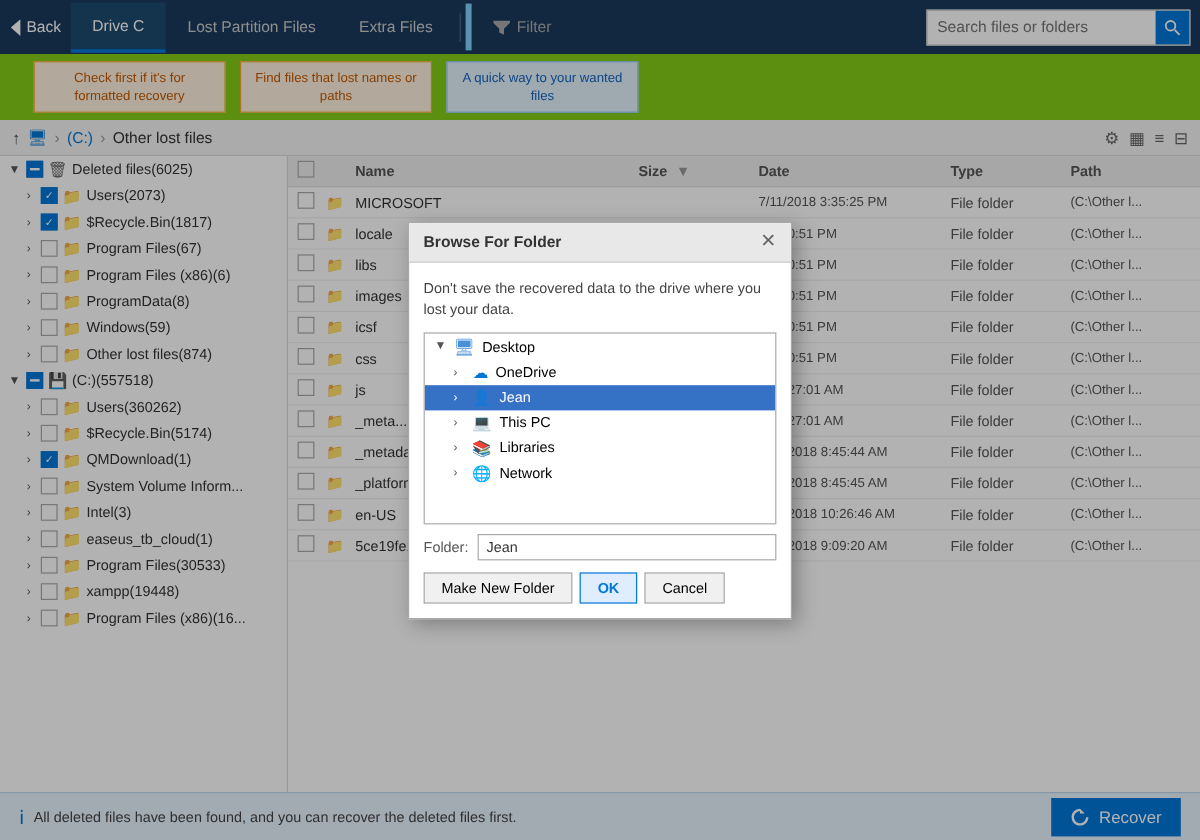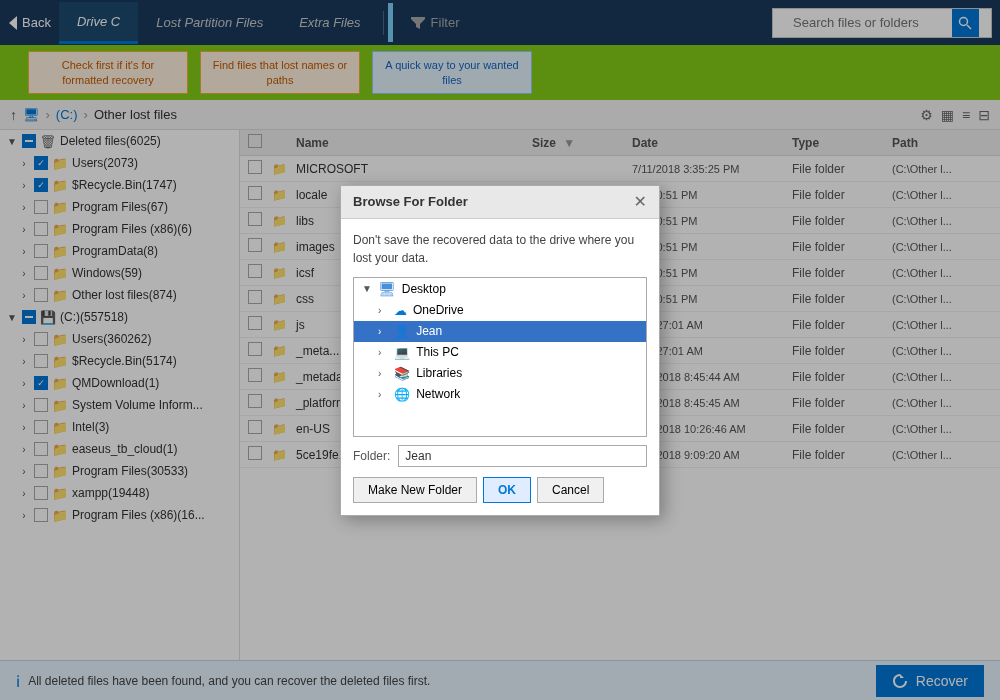--- a/index.html
+++ b/index.html
@@ -3,25 +3,25 @@
   <meta charset="utf-8">
   <style>
     * { box-sizing: border-box; margin: 0; padding: 0; font-family: 'Segoe UI', Arial, sans-serif; }
     body { width: 1000px; height: 700px; overflow: hidden; background: #f0f0f0; font-size: 13px; }
 
     
     .header { background: #1a3a5c; height: 45px; display: flex; align-items: center; padding: 0 8px; gap: 8px; }
     .back-btn { color: white; background: none; border: none; cursor: pointer; display: flex; align-items: center; gap: 4px; font-size: 13px; }
     .back-btn svg { fill: white; }
     .nav-tabs { display: flex; align-items: center; gap: 0; flex: 1; }
-    .nav-tab { color: #ccc; padding: 12px 18px; cursor: pointer; font-size: 13px; position: relative; white-space: nowrap; font-style: italic; }
+    .nav-tab { color: #ccc; padding: 12px 18px; cursor: pointer; font-size: 13px; position: relative; white-space: nowrap; }
     .nav-tab.active { color: white; border-bottom: 3px solid #0078d7; background: #1e4a6e; }
     .filter-tab { display: flex; align-items: center; gap: 6px; color: #aaa; padding: 12px 18px; border-left: 5px solid #7dd3fc; }
     .filter-tab svg { fill: #aaa; }
-    .search-container { display: flex; align-items: center; background: white; border: 1px solid #ccc; padding: 4px 20px; gap: 6px; margin-left: auto; width: 220px; }
+    .search-container { display: flex; align-items: center; background: white; border: 1px solid #ccc; padding: 4px 8px; gap: 6px; margin-left: auto; width: 220px; }
     .search-container input { border: none; outline: none; font-size: 13px; color: #999; width: 100%; background: transparent; }
     .search-btn { background: #0078d7; border: none; width: 32px; height: 28px; display: flex; align-items: center; justify-content: center; cursor: pointer; margin: -4px -8px -4px 0; }
     .search-btn svg { fill: white; }
 
     
     .tooltips { background: #84cc16; height: 55px; display: flex; gap: 12px; padding: 6px 28px; align-items: center; }
     .tooltip-box { background: #e8f0fe; border: 1px solid #aac; padding: 6px 10px; font-size: 11px; text-align: center; max-width: 160px; color: #333; line-height: 1.3; }
     .tooltip-box.orange { background: #fff3e0; border-color: #f0b030; color: #c55a00; }
     .tooltip-box.blue { background: #e3f2fd; border-color: #90caf9; color: #1565c0; }
 
@@ -178,21 +178,21 @@
     <div class="tree-item indent-1">
       <span class="tree-arrow">›</span>
       <span class="tree-check checked">✓</span>
       <span class="tree-icon folder-icon">📁</span>
       <span>Users(2073)</span>
     </div>
     <div class="tree-item indent-1">
       <span class="tree-arrow">›</span>
       <span class="tree-check checked">✓</span>
       <span class="tree-icon folder-icon">📁</span>
-      <span>$Recycle.Bin(1747)</span>
+      <span>$Recycle.Bin(1817)</span>
     </div>
     <div class="tree-item indent-1">
       <span class="tree-arrow">›</span>
       <span class="tree-check"></span>
       <span class="tree-icon folder-icon">📁</span>
       <span>Program Files(67)</span>
     </div>
     <div class="tree-item indent-1">
       <span class="tree-arrow">›</span>
       <span class="tree-check"></span>

